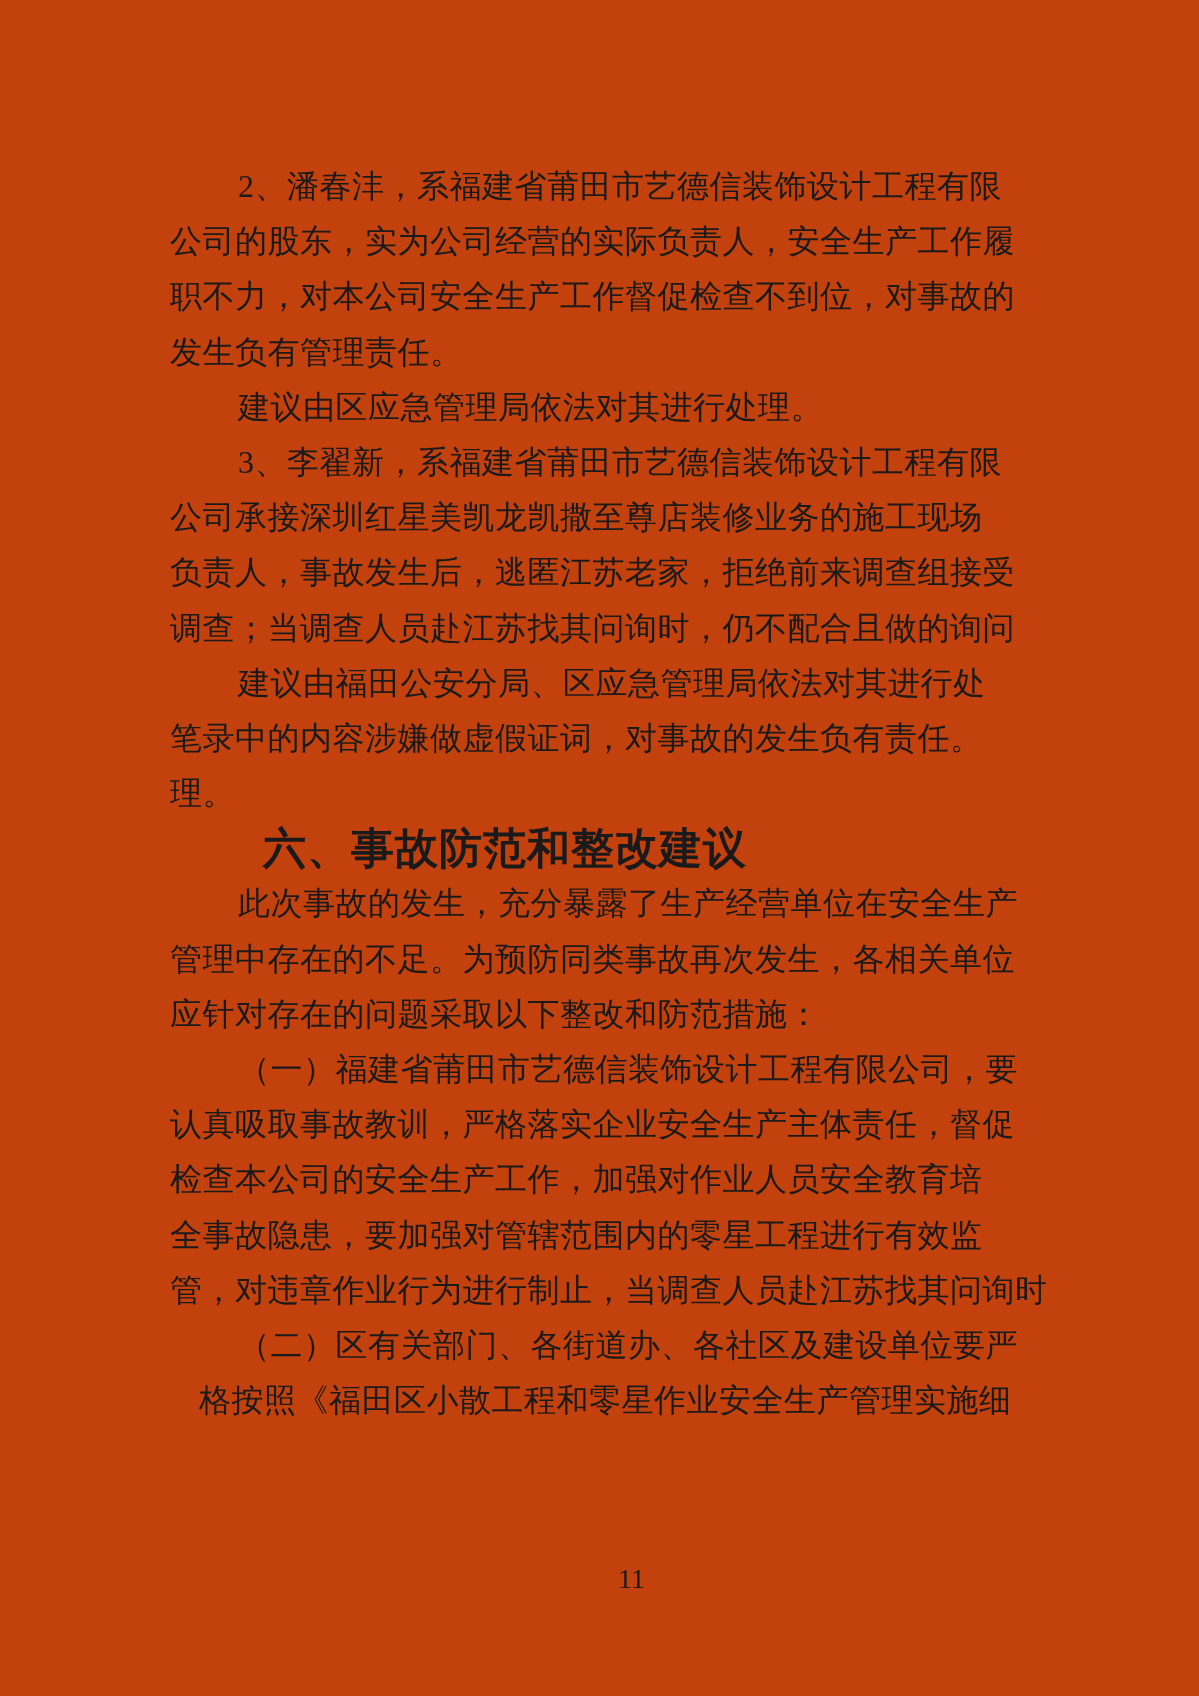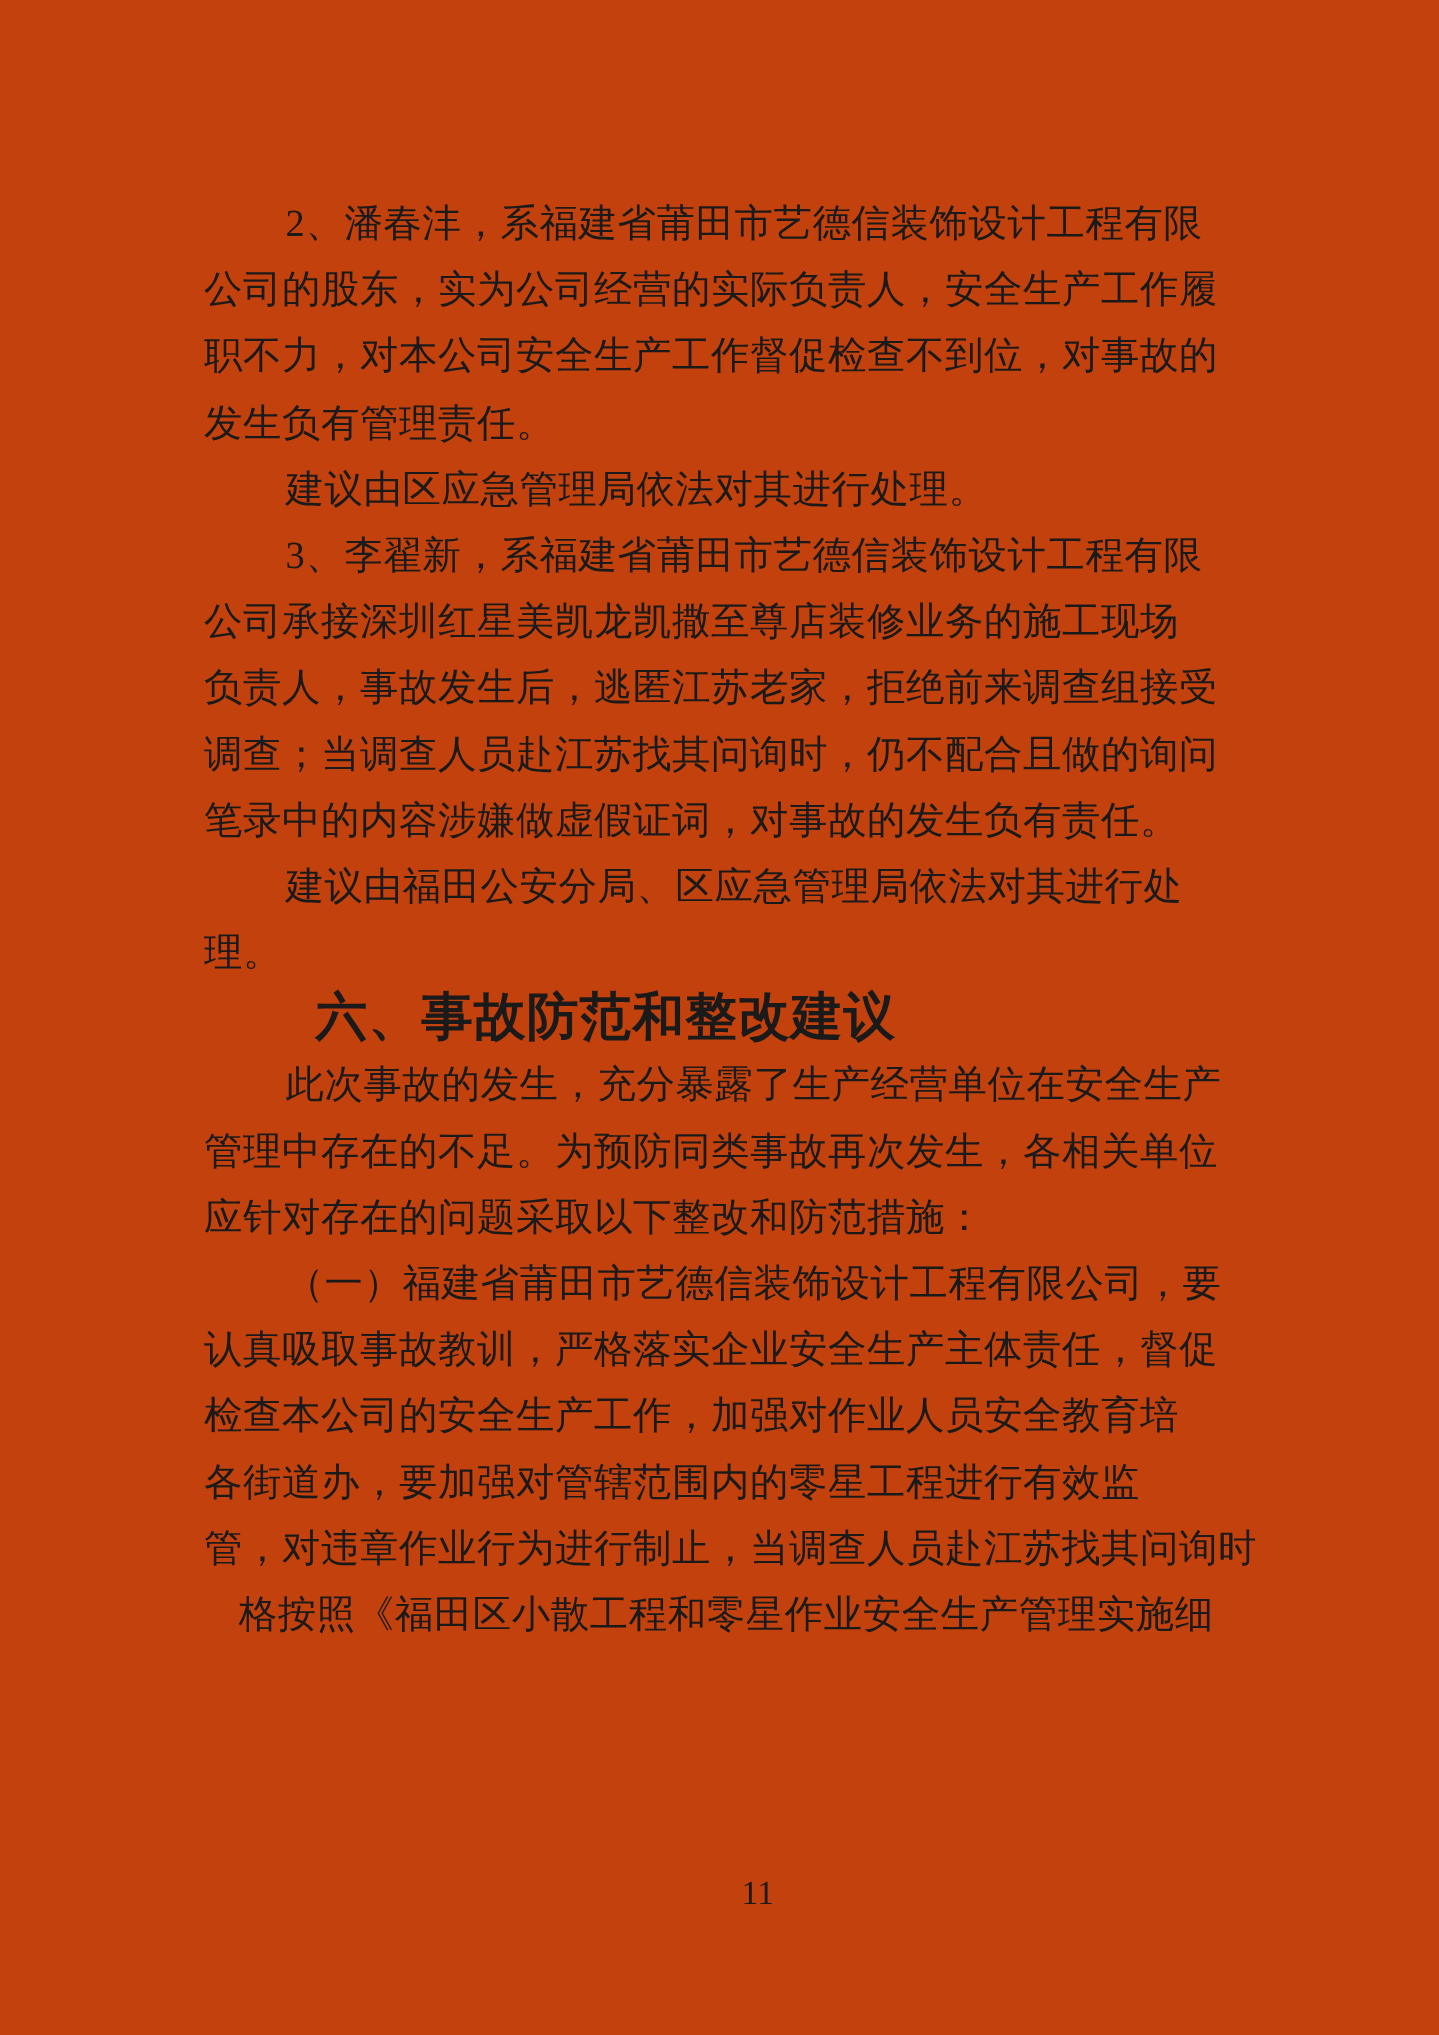--- a/index.html
+++ b/index.html
@@ -59,28 +59,29 @@
   <main class="text-block">
     <div class="line indent">2、潘春沣，系福建省莆田市艺德信装饰设计工程有限</div>
     <div class="line">公司的股东，实为公司经营的实际负责人，安全生产工作履</div>
     <div class="line">职不力，对本公司安全生产工作督促检查不到位，对事故的</div>
     <div class="line">发生负有管理责任。</div>
     <div class="line indent">建议由区应急管理局依法对其进行处理。</div>
     <div class="line indent">3、李翟新，系福建省莆田市艺德信装饰设计工程有限</div>
     <div class="line">公司承接深圳红星美凯龙凯撒至尊店装修业务的施工现场</div>
     <div class="line">负责人，事故发生后，逃匿江苏老家，拒绝前来调查组接受</div>
     <div class="line">调查；当调查人员赴江苏找其问询时，仍不配合且做的询问</div>
+    <div class="line indent">建议由福田公安分局、区应急管理局依法对其进行处</div>
     <div class="line">笔录中的内容涉嫌做虚假证词，对事故的发生负有责任。</div>
-    <div class="line indent">建议由福田公安分局、区应急管理局依法对其进行处</div>
     <div class="line">理。</div>
     <div class="line heading">六、事故防范和整改建议</div>
     <div class="line indent">此次事故的发生，充分暴露了生产经营单位在安全生产</div>
     <div class="line">管理中存在的不足。为预防同类事故再次发生，各相关单位</div>
     <div class="line">应针对存在的问题采取以下整改和防范措施：</div>
     <div class="line indent">（一）福建省莆田市艺德信装饰设计工程有限公司，要</div>
     <div class="line">认真吸取事故教训，严格落实企业安全生产主体责任，督促</div>
     <div class="line">检查本公司的安全生产工作，加强对作业人员安全教育培</div>
-    <div class="line">各街道办，要加强对管辖范围内的零星工程进行有效监</div>
+    <div class="line">全事故隐患，要加强对管辖范围内的零星工程进行有效监</div>
     <div class="line">管，对违章作业行为进行制止，当调查人员赴江苏找其问询时</div>
+    <div class="line indent">（二）区有关部门、各街道办、各社区及建设单位要严</div>
     <div class="line shift">格按照《福田区小散工程和零星作业安全生产管理实施细</div>
   </main>
   <div class="page-number">11</div>
 </div>
 
 </body></html>

